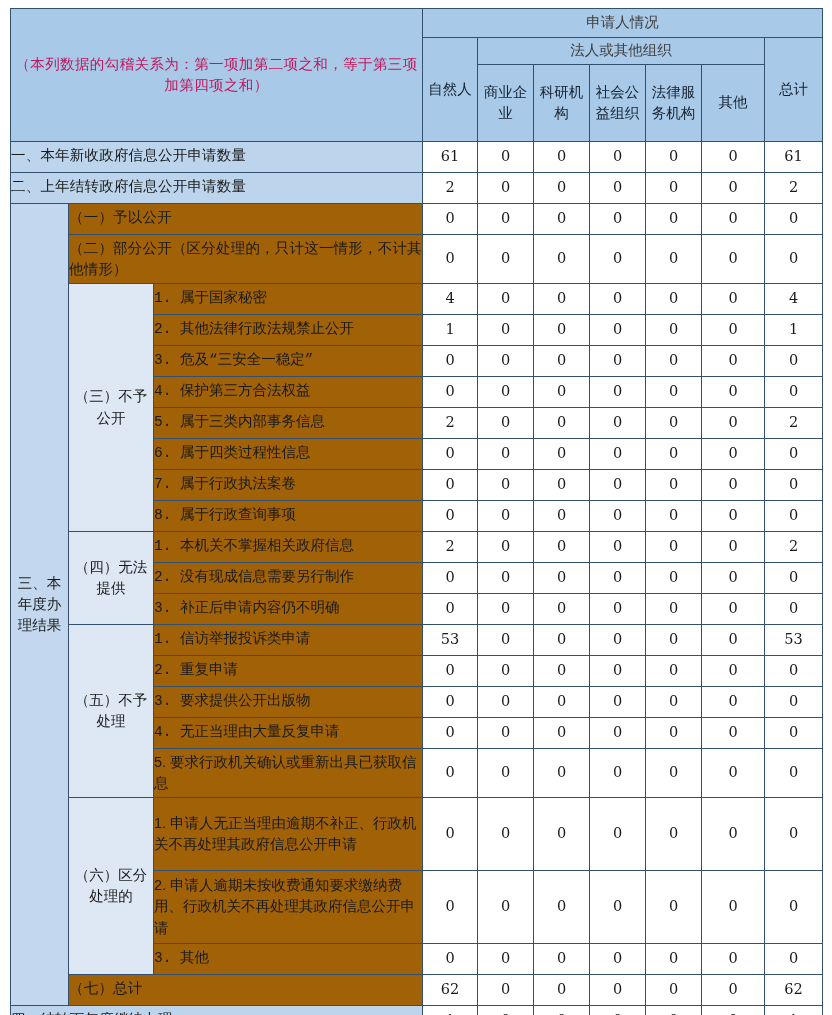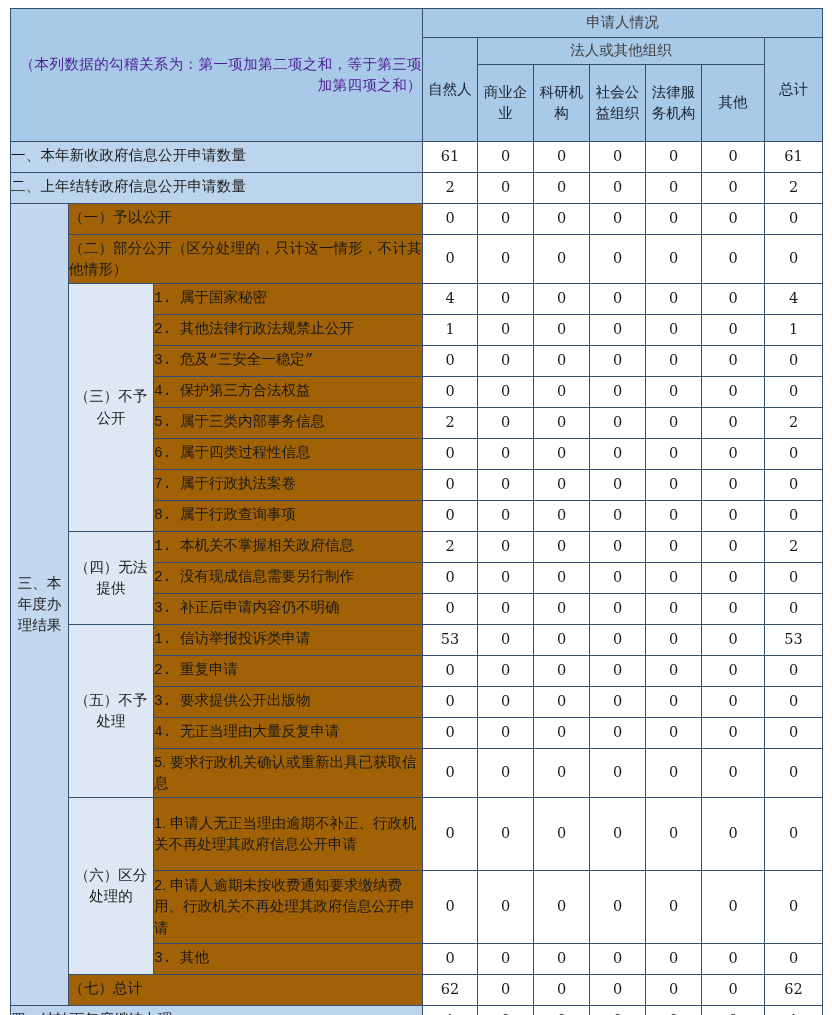--- a/index.html
+++ b/index.html
@@ -48,25 +48,25 @@
   }
   .hdr-vert {
     background: #a9c9e8;
     text-align: center;
     font-size: 15px;
     color: #16222f;
     padding: 2px 3px;
   }
   .note-cell {
     background: #a9c9e8;
-    color: #4c1d95;
+    color: #be185d;
     font-size: 14.5px;
     line-height: 1.95;
     padding: 6px 12px 6px 14px;
-    text-align: right;
+    text-align: center;
     letter-spacing: 0.4px;
     font-family: "DejaVu Serif", "Liberation Serif", serif;
   }
 
   
   .lvl1 {
     background: #bcd5ec;
     text-align: left;
     padding: 4px 6px 4px 6px;
     font-size: 14.5px;

